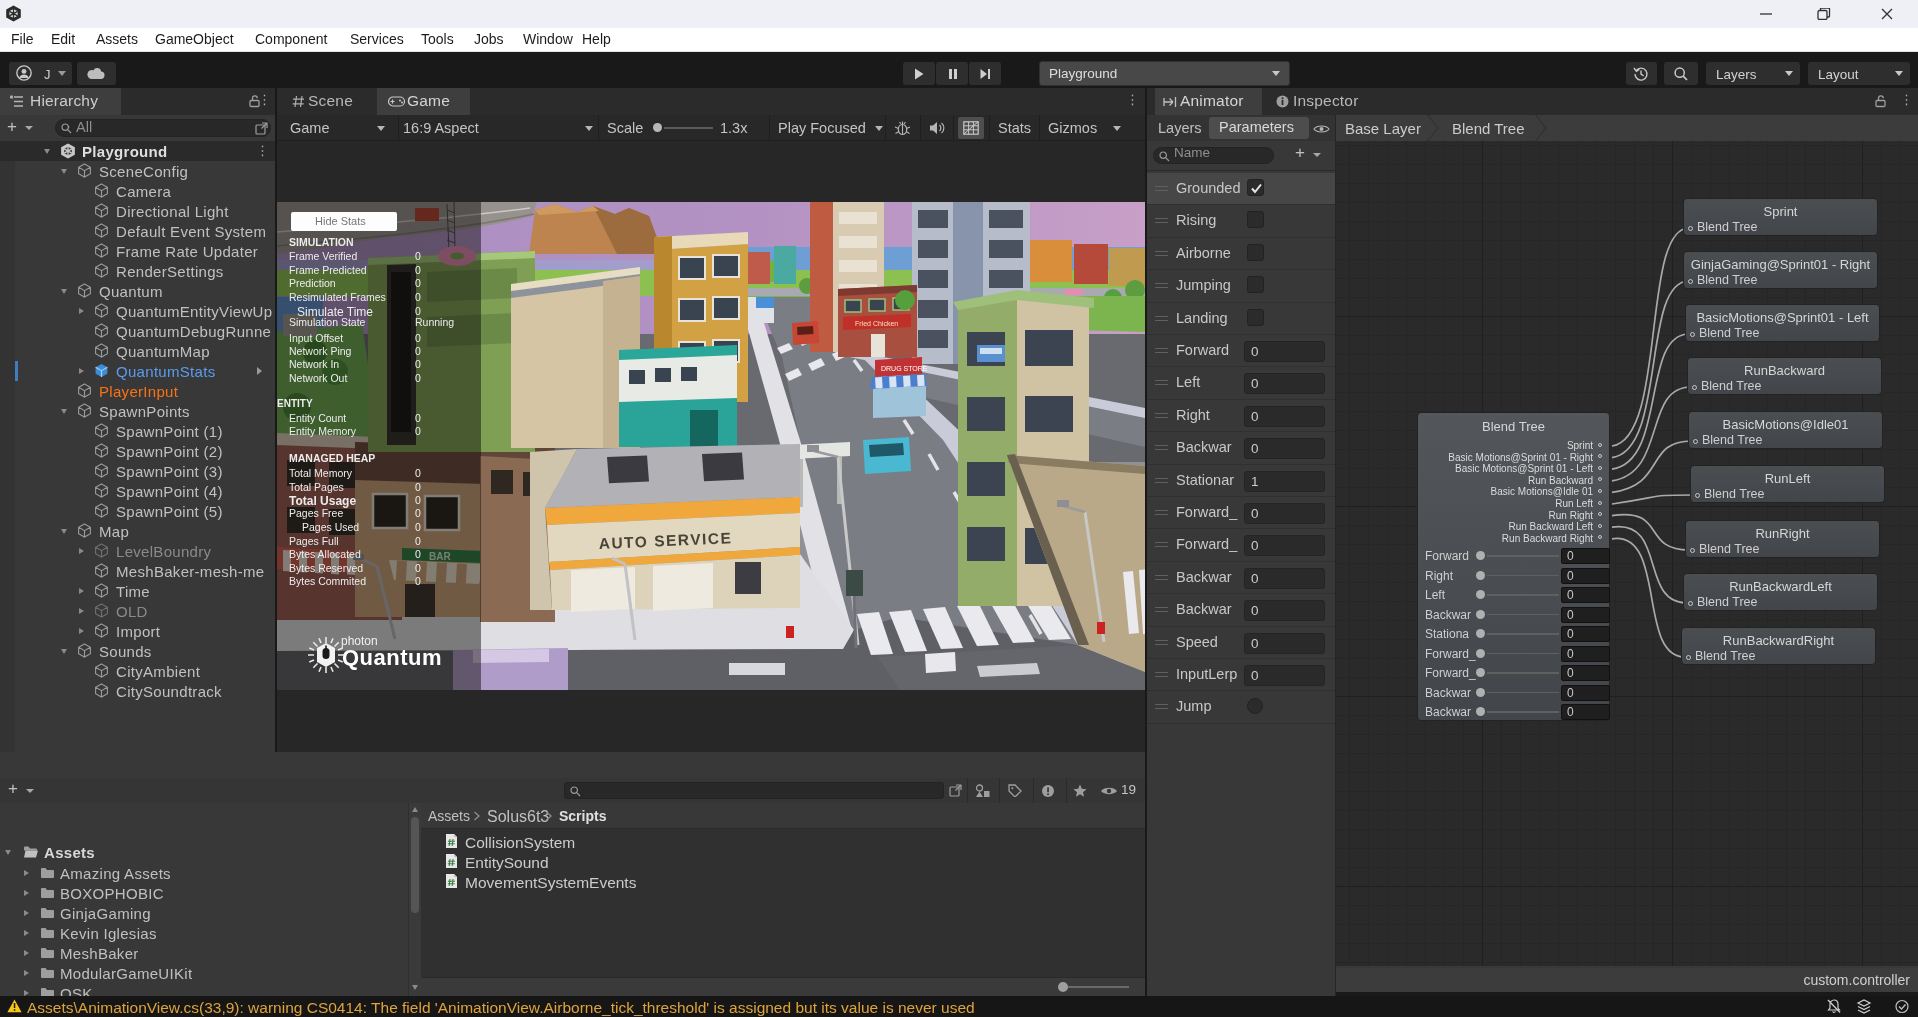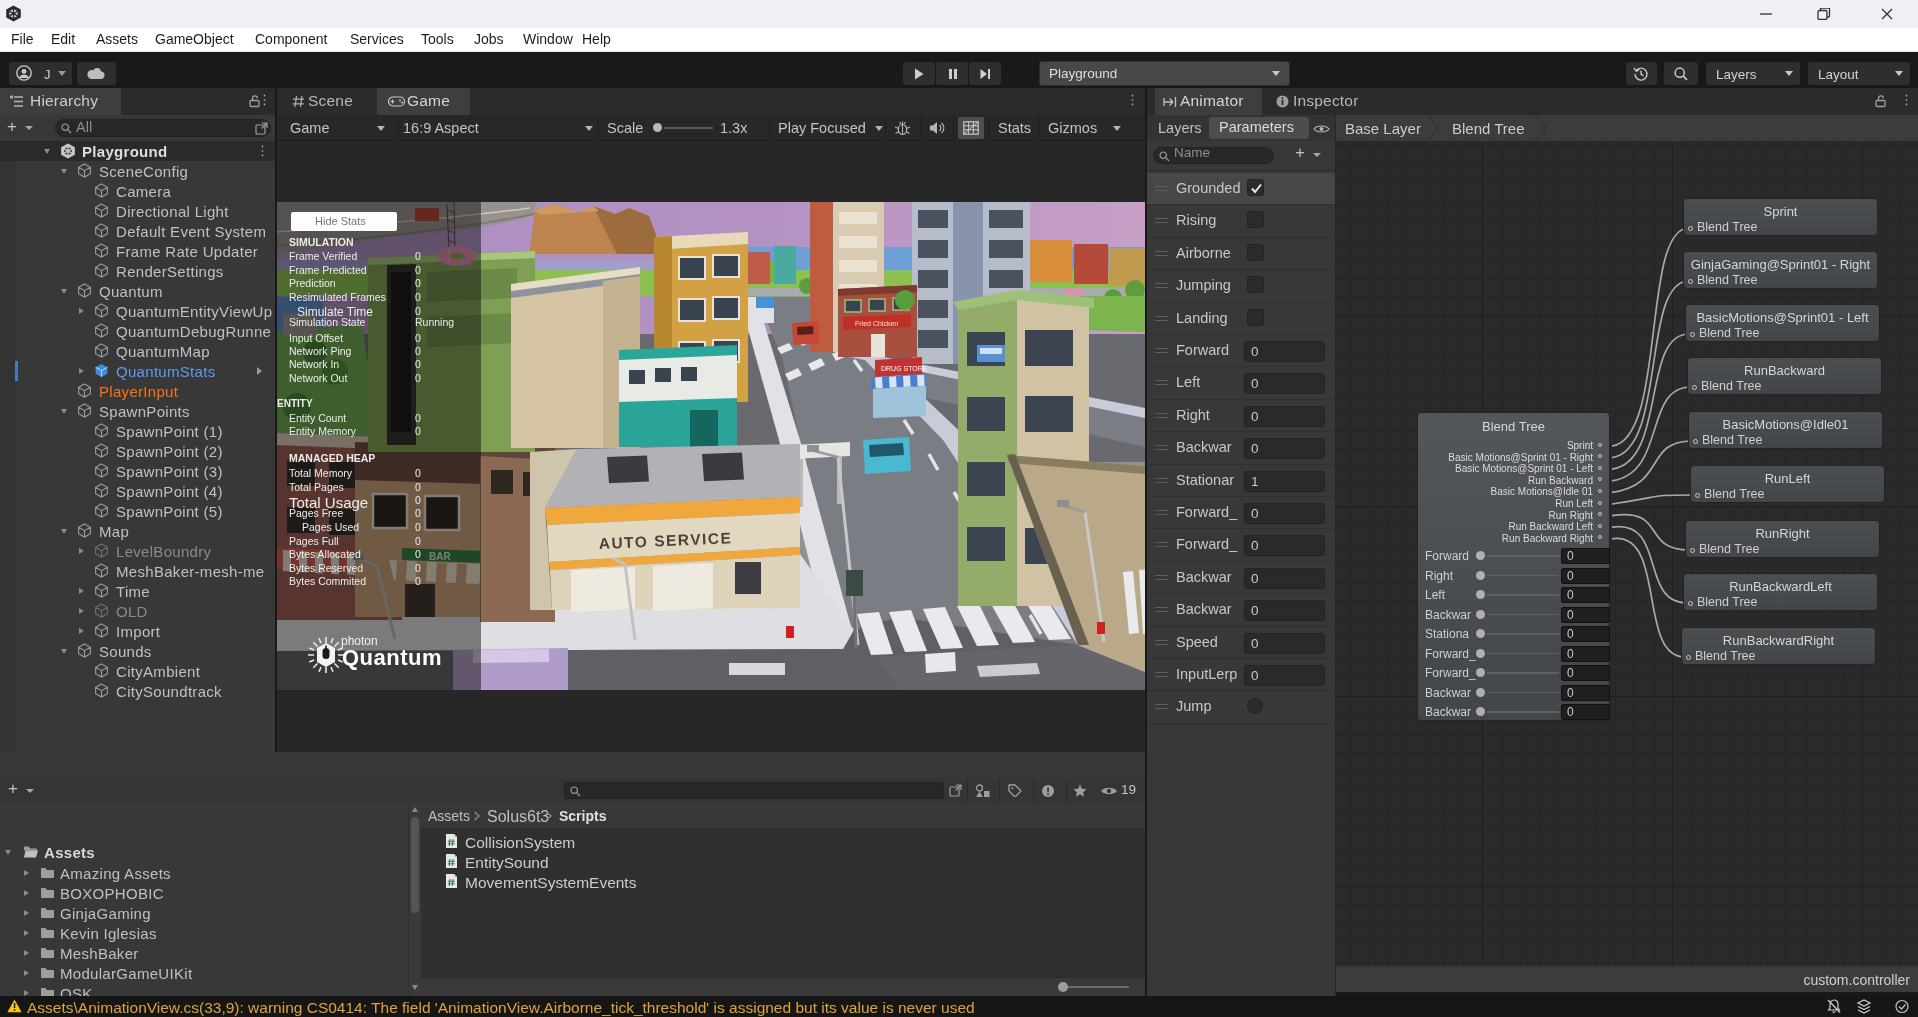--- a/index.html
+++ b/index.html
@@ -721,21 +721,21 @@
           <div class="tx" style="left:0;top:196px;font-size:10px;color:#ececec;font-weight:bold">ENTITY</div>
           <div class="tx" style="left:12px;top:210px;font-size:10.5px;color:#ececec;font-weight:normal">Entity Count</div>
           <div class="tx" style="left:138px;top:210px;font-size:10.5px;color:#ececec">0</div>
           <div class="tx" style="left:12px;top:223px;font-size:10.5px;color:#ececec;font-weight:normal">Entity Memory</div>
           <div class="tx" style="left:138px;top:223px;font-size:10.5px;color:#ececec">0</div>
           <div class="tx" style="left:12px;top:250px;font-size:10.5px;color:#ececec;font-weight:bold">MANAGED HEAP</div>
           <div class="tx" style="left:12px;top:265px;font-size:10.5px;color:#ececec;font-weight:normal">Total Memory</div>
           <div class="tx" style="left:138px;top:265px;font-size:10.5px;color:#ececec">0</div>
           <div class="tx" style="left:12px;top:279px;font-size:10.5px;color:#ececec;font-weight:normal">Total Pages</div>
           <div class="tx" style="left:138px;top:279px;font-size:10.5px;color:#ececec">0</div>
-          <div class="tx" style="left:12px;top:292px;font-size:15px;color:#ececec;font-weight:normal">Total Usage</div>
+          <div class="tx" style="left:12px;top:292px;font-size:12px;color:#ececec;font-weight:bold">Total Usage</div>
           <div class="tx" style="left:138px;top:292px;font-size:10.5px;color:#ececec">0</div>
           <div class="tx" style="left:12px;top:305px;font-size:10.5px;color:#ececec;font-weight:normal">Pages Free</div>
           <div class="tx" style="left:138px;top:305px;font-size:10.5px;color:#ececec">0</div>
           <div class="tx" style="left:25px;top:319px;font-size:10.5px;color:#ececec;font-weight:normal">Pages Used</div>
           <div class="tx" style="left:138px;top:319px;font-size:10.5px;color:#ececec">0</div>
           <div class="tx" style="left:12px;top:333px;font-size:10.5px;color:#ececec;font-weight:normal">Pages Full</div>
           <div class="tx" style="left:138px;top:333px;font-size:10.5px;color:#ececec">0</div>
           <div class="tx" style="left:12px;top:346px;font-size:10.5px;color:#ececec;font-weight:normal">Bytes Allocated</div>
           <div class="tx" style="left:138px;top:346px;font-size:10.5px;color:#ececec">0</div>
           <div class="tx" style="left:12px;top:360px;font-size:10.5px;color:#ececec;font-weight:normal">Bytes Reserved</div>

